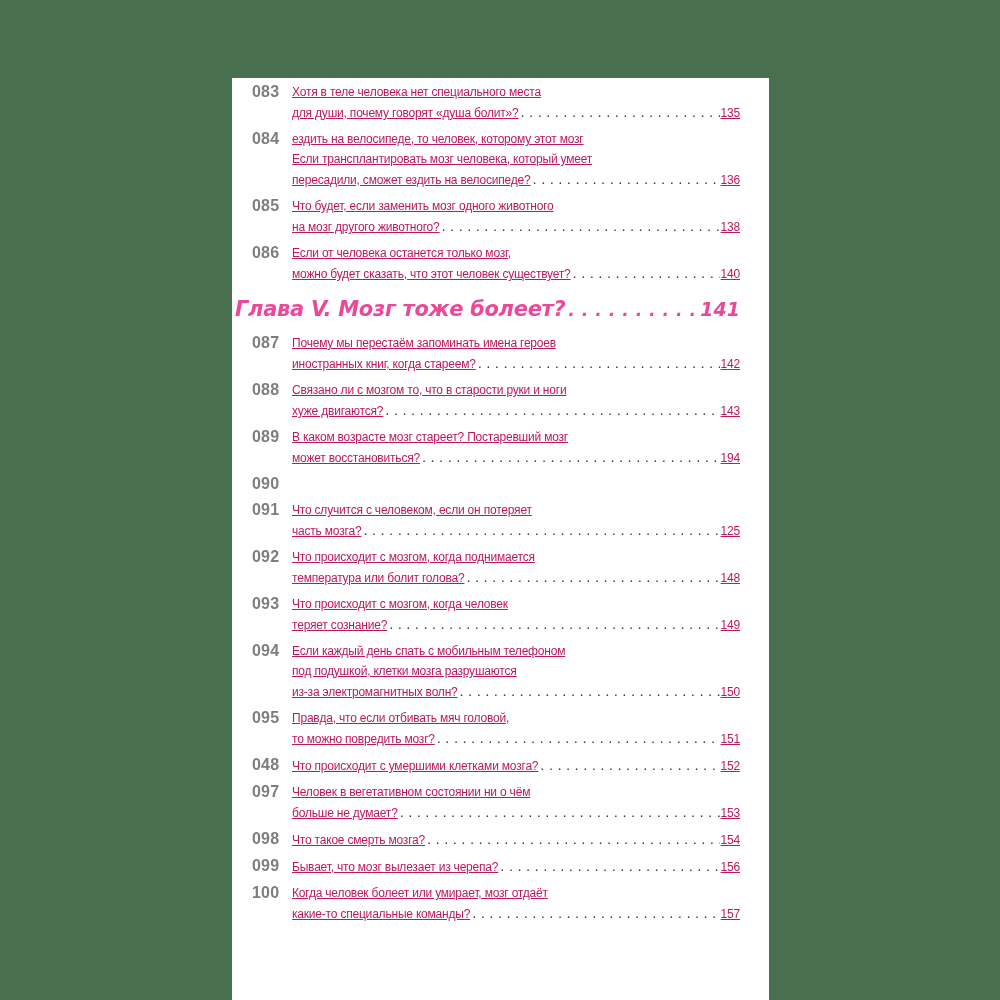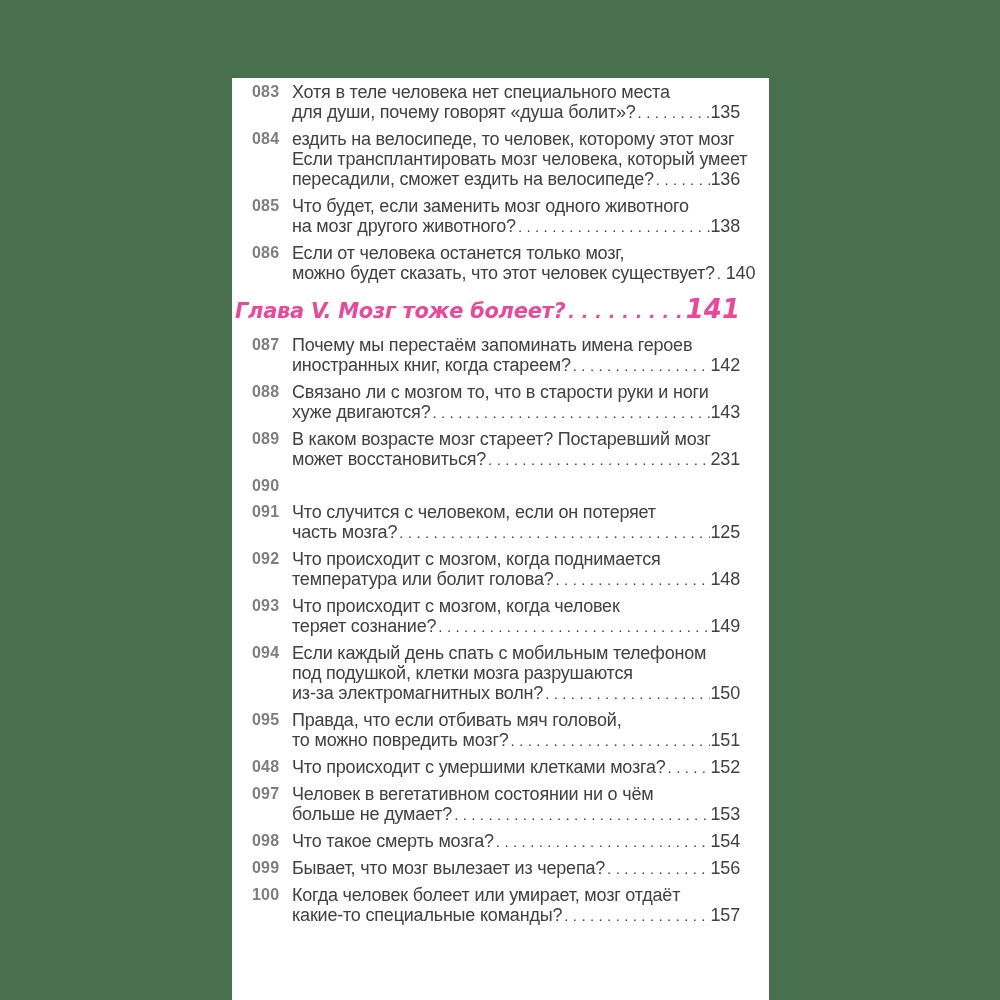--- a/index.html
+++ b/index.html
@@ -35,25 +35,26 @@
     line-height:20px;
     font-weight:bold;
     color:#7e7e7e;
     letter-spacing:0.2px;
   }
   .ebody{
     flex:1;
     min-width:0;
   }
   .line,.txt,.pg{
-    font-size:18px;
+    font-size:12px;
     line-height:20px;
-    color:#404040;
+    color:#be185d;
     letter-spacing:-0.2px;
     white-space:nowrap;
+    text-decoration:underline;
   }
   .lastline{
     display:flex;
     align-items:baseline;
   }
   .txt{flex:0 0 auto;}
   .dots{
     flex:1 1 auto;
     min-width:8px;
     overflow:hidden;
@@ -91,21 +92,21 @@
     font-size:17px;
     line-height:26px;
     letter-spacing:7px;
     margin:0 1px 0 3px;
   }
   .ch-dots::after{
     content:"..........................................................";
   }
   .ch-pg{
     flex:0 0 auto;
-    font-size:26px;
+    font-size:19px;
     line-height:26px;
     text-align:center;
   }
   .folio{
     position:absolute;
     right:6px;bottom:4px;
     font-size:17px;
     font-weight:bold;
     color:#2f2f2f;
   }
@@ -188,21 +189,21 @@
             </div>
           </div>
         </div>
         <div class="entry">
           <div class="num">089</div>
           <div class="ebody">
             <div class="line">В каком возрасте мозг стареет? Постаревший мозг</div>
             <div class="lastline">
               <span class="txt">может восстановиться?</span>
               <span class="dots"></span>
-              <span class="pg">231</span>
+              <span class="pg">194</span>
             </div>
           </div>
         </div>
         <div class="entry">
           <div class="num">090</div>
         </div>
         <div class="entry">
           <div class="num">091</div>
           <div class="ebody">
             <div class="line">Что случится с человеком, если он потеряет</div>

